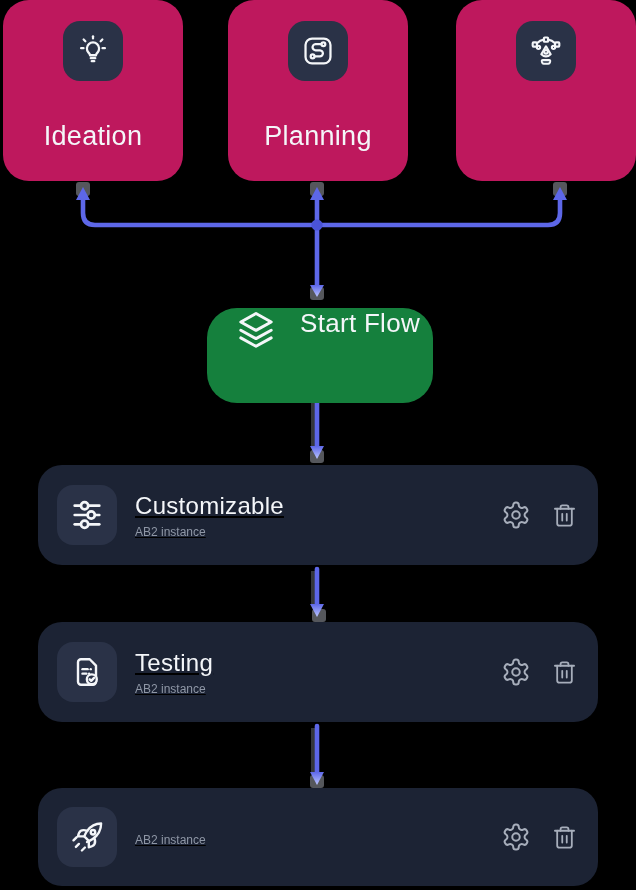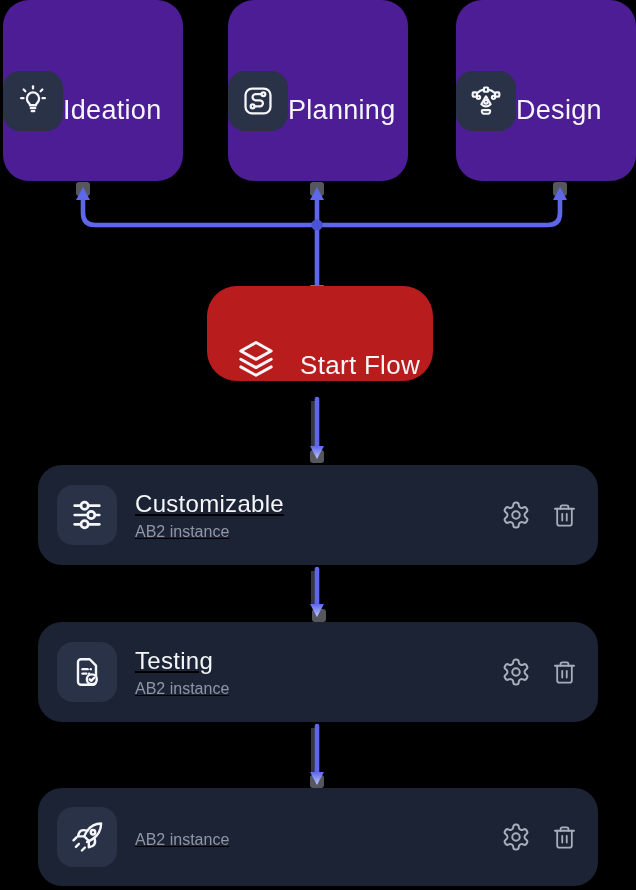--- a/index.html
+++ b/index.html
@@ -8,38 +8,38 @@
     position:relative;
     background:#000000;
     font-family:"Liberation Sans", sans-serif;
     overflow:hidden;
   }
   #connector-layer { position:absolute; left:0; top:0; pointer-events:none; }
 
   
   .top-card {
     position:absolute; top:0; width:180px; height:181px;
-    background:#4c1d95; border-radius:26px;
-    display:flex; flex-direction:row; align-items:center;
+    background:#be185d; border-radius:26px;
+    display:flex; flex-direction:column; align-items:center;
     cursor:pointer;
   }
   .top-card .tile {
     margin-top:21px; width:60px; height:60px; border-radius:17px;
     background:#2a3247; display:flex; align-items:center; justify-content:center;
   }
   .top-card .top-label {
     margin-top:40px; font-size:27px; font-weight:500;
     color:#f4f6f9; letter-spacing:.3px;
   }
 
   
   .start-node {
-    position:absolute; left:207px; top:286px; width:226px; height:95px;
-    background:#b91c1c; border-radius:30px;
-    display:flex; align-items:flex-end; cursor:pointer;
+    position:absolute; left:207px; top:308px; width:226px; height:95px;
+    background:#15803d; border-radius:30px;
+    display:flex; align-items:flex-start; cursor:pointer;
   }
   .start-node .start-icon-wrap { margin-left:27px; display:flex; }
   .start-node .start-label {
     margin-left:22px; font-size:26px; font-weight:500;
     color:#f4f6f9; letter-spacing:.3px;
   }
 
   
   .flow-card {
     position:absolute; left:38px; width:560px; height:100px;
@@ -48,21 +48,21 @@
   }
   .flow-card .tile {
     margin-left:19px; width:60px; height:60px; border-radius:16px;
     background:#2a3247; display:flex; align-items:center; justify-content:center;
     flex:0 0 auto;
   }
   .flow-card .texts { margin-left:18px; display:flex; flex-direction:column; }
   .flow-card .row-title {
     font-size:24px; font-weight:500; color:#f4f6f9; letter-spacing:.3px;
   }
-  .flow-card .row-sub { margin-top:5px; font-size:16px; color:#8f97a6; }
+  .flow-card .row-sub { margin-top:5px; font-size:12px; color:#8f97a6; }
   .flow-card .actions {
     margin-left:auto; margin-right:20px;
     display:flex; align-items:center; gap:20px;
   }
   .icon-btn {
     background:none; border:none; padding:0; cursor:pointer;
     color:#a7aebb; display:flex; align-items:center; justify-content:center;
   }
 
   #card-ideation { left:3px; }
@@ -162,21 +162,20 @@
       <rect x="18.4" y="5.9" width="3" height="3" rx=".6"></rect>
       <path d="M5.6 6.6Q7.8 4.3 10.5 4"></path>
       <path d="M13.5 4q2.7.3 4.9 2.6"></path>
       <circle cx="6.7" cy="9.4" r="1.15"></circle>
       <circle cx="17.3" cy="9.4" r="1.15"></circle>
       <path d="M12 8.7l3.3 5.6q-3.3 3.1-6.6 0Z"></path>
       <circle cx="12" cy="12.6" r="1.3"></circle>
       <path d="M9.8 18.4h4.4q.9 0 .7 1l-.2.8q-.2.8-1 .8h-3.4q-.8 0-1-.8l-.2-.8q-.2-1 .7-1Z"></path>
     </svg>
   </div>
-  <div class="top-label">Design</div>
 </div>
 
 <div class="start-node">
   <span class="start-icon-wrap">
     <svg class="node-icon" width="44" height="44" viewBox="0 0 24 24" stroke-width="1.6">
       <path d="M12 3 20.3 7.6 12 12.2 3.7 7.6Z"></path>
       <path d="M3.7 12.1 12 16.7l8.3-4.6"></path>
       <path d="M3.7 16.3 12 20.9l8.3-4.6"></path>
     </svg>
   </span>

